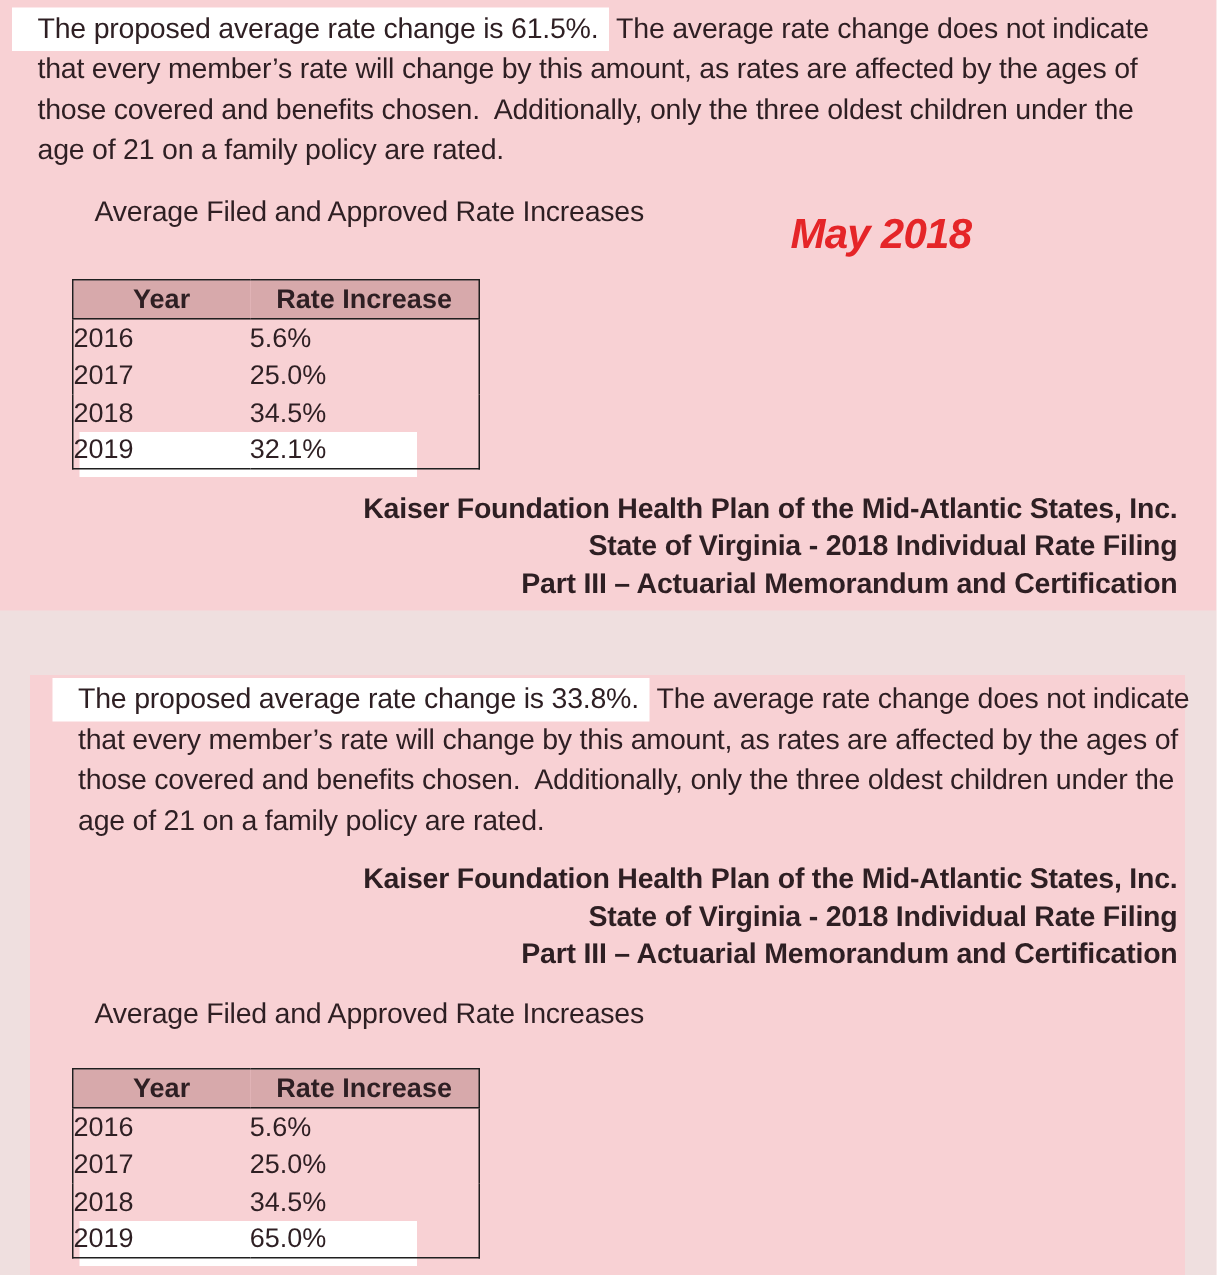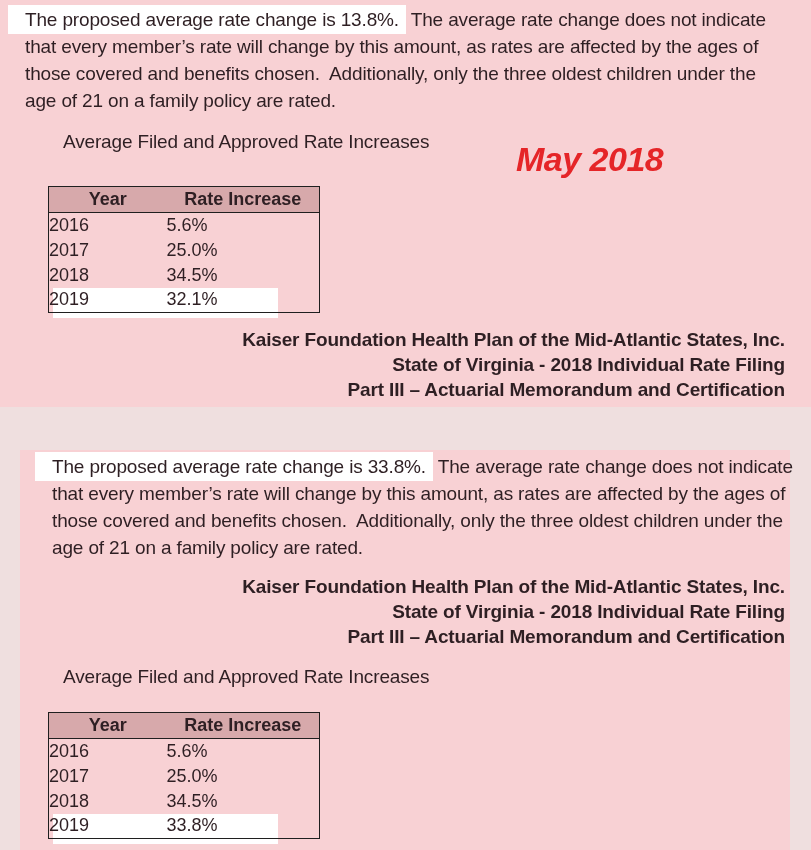--- a/index.html
+++ b/index.html
@@ -54,22 +54,22 @@
     left: 25px;
     font-size: 19px;
     letter-spacing: -0.15px;
     color: var(--text-color);
     margin-left: 38px;
   }
   .sec1 .caption { top: 131px; }
   .sec2 .caption { top: 259px; }
   .date-label {
     position: absolute;
-    left: 516px;
-    font-size: 34px;
+    left: 527px;
+    font-size: 28px;
     font-weight: bold;
     font-style: italic;
     color: var(--accent-red);
     letter-spacing: -0.5px;
     white-space: nowrap;
   }
   .sec1 .date-label { top: 140px; }
   .sec2 .date-label { top: 284px; }
   .tblwrap { position: absolute; left: 25px; width: 271px; }
   .sec1 .tblwrap { top: 186px; }
@@ -118,21 +118,21 @@
   }
   .sec1 .heading-block { top: 327px; }
   .sec2 .heading-block { top: 167px; }
 </style>
 </head>
 <body>
 
 <div class="page">
 
   <section class="section sec1">
-    <p class="para"><span class="hl">The proposed average rate change is 13.8%.</span><span> The average rate change does not indicate that every member’s rate will change by this amount, as rates are affected by the ages of those covered and benefits chosen.  Additionally, only the three oldest children under the age of 21 on a family policy are rated.</span></p>
+    <p class="para"><span class="hl">The proposed average rate change is 61.5%.</span><span> The average rate change does not indicate that every member’s rate will change by this amount, as rates are affected by the ages of those covered and benefits chosen.  Additionally, only the three oldest children under the age of 21 on a family policy are rated.</span></p>
 
     <div class="caption">Average Filed and Approved Rate Increases</div>
 
     <div class="date-label">May 2018</div>
 
     <div class="tblwrap">
       <div class="row-highlight"></div>
       <table>
         <colgroup>
             <col class="c-year">
@@ -207,20 +207,20 @@
           <tr>
             <td>2017</td>
             <td>25.0%</td>
           </tr>
           <tr>
             <td>2018</td>
             <td>34.5%</td>
           </tr>
           <tr>
             <td>2019</td>
-            <td>33.8%</td>
+            <td>65.0%</td>
           </tr>
         </tbody>
       </table>
     </div>
   </section>
 
 </div>
 
 </body></html>

